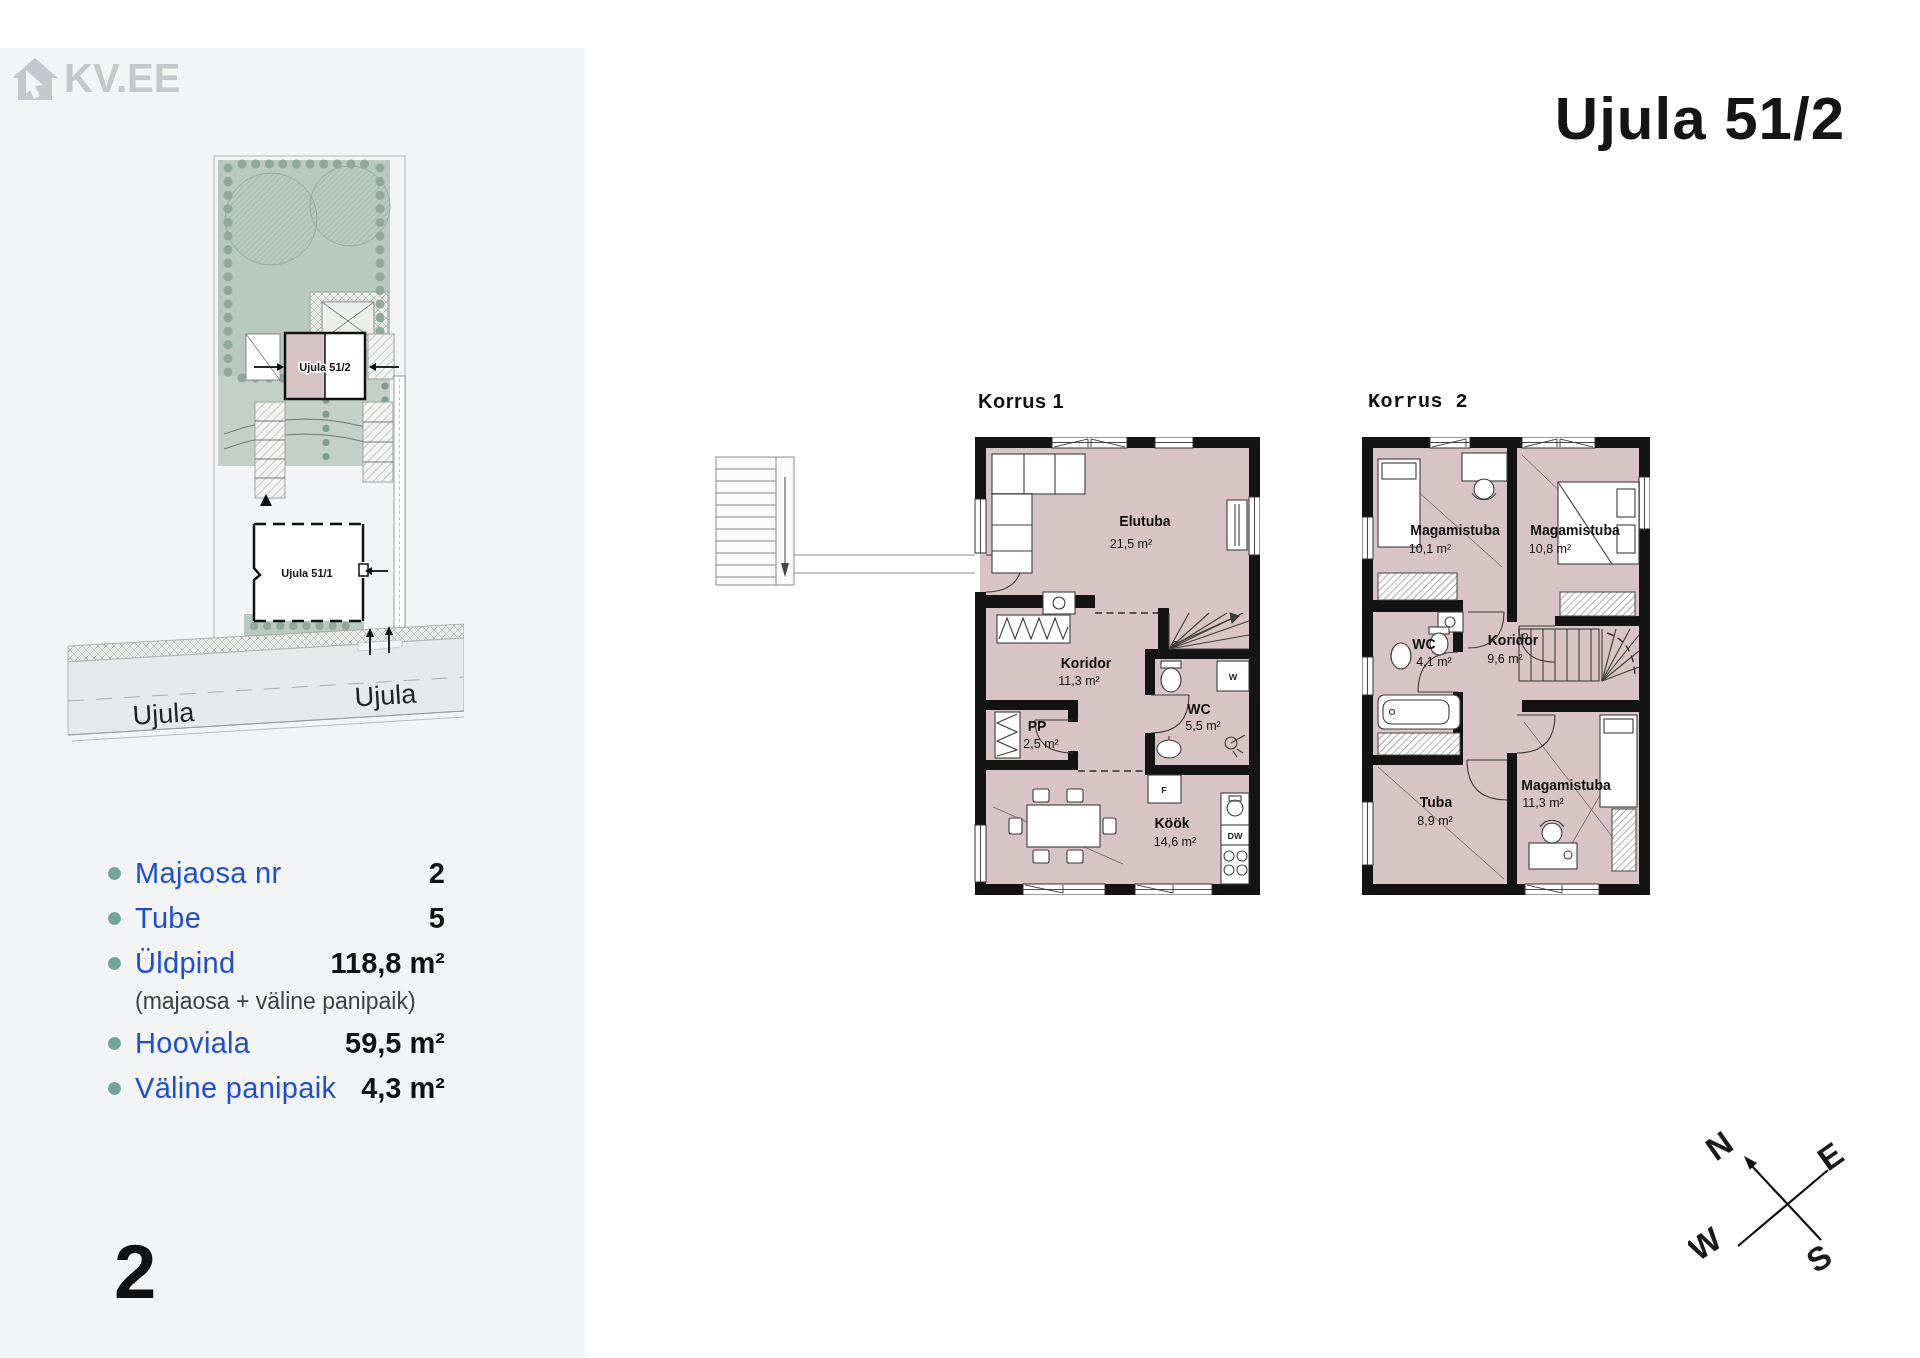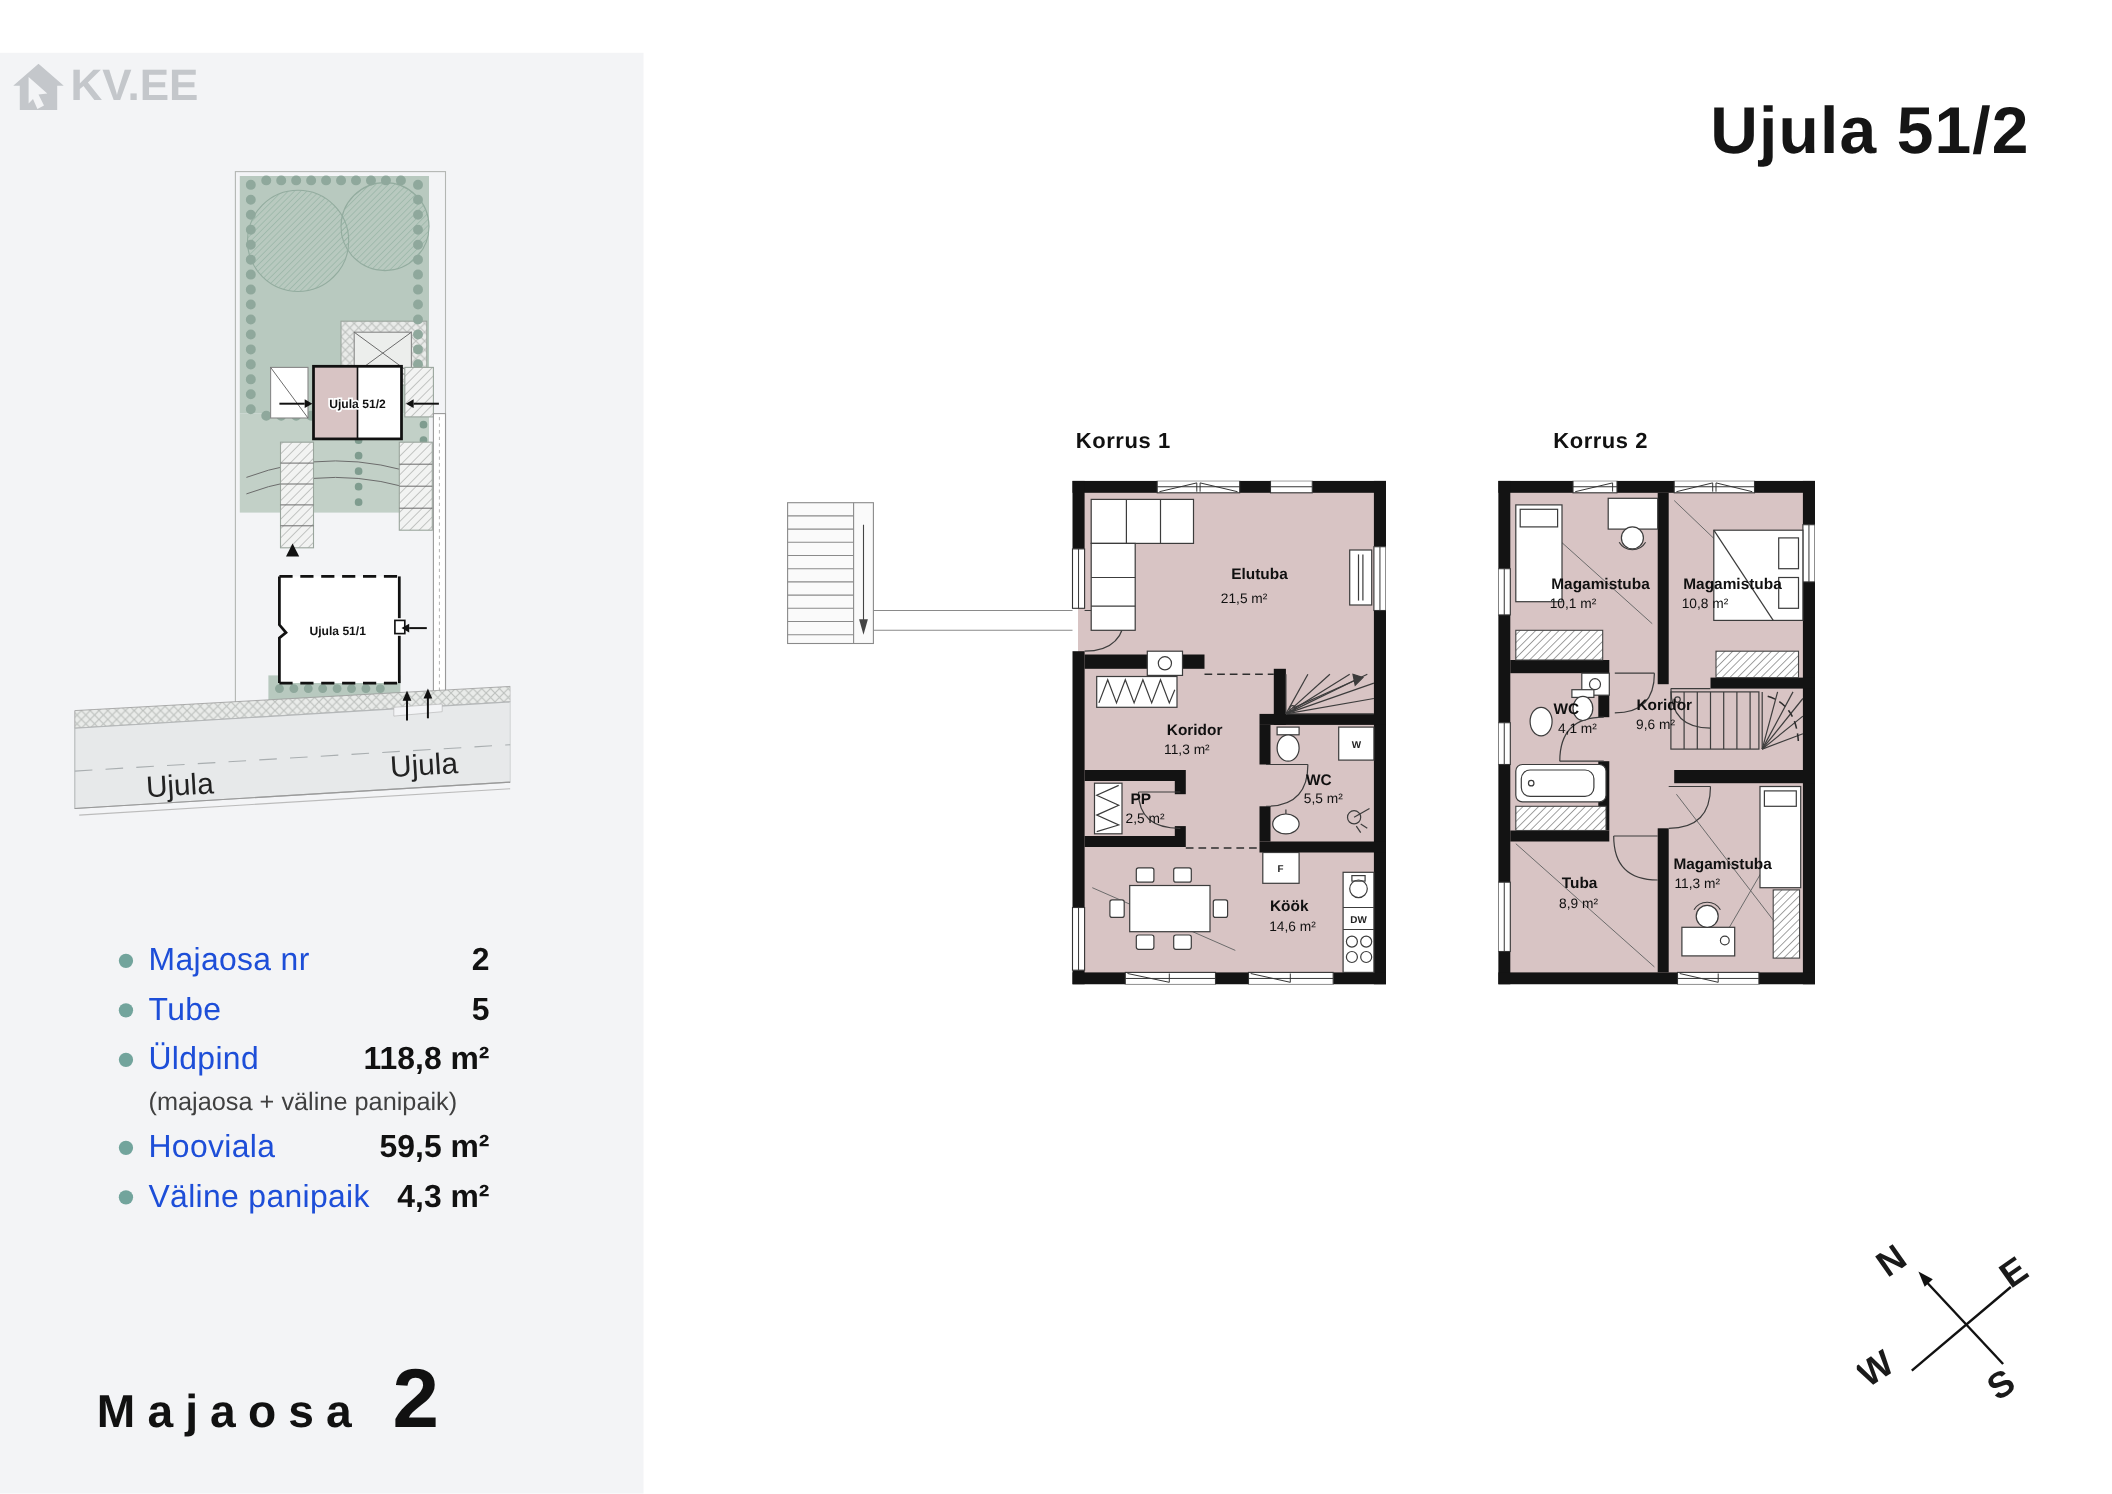--- a/index.html
+++ b/index.html
@@ -18,21 +18,21 @@
   .dlabel{color:#1d4ed8;letter-spacing:0.3px;}
   .dvalue{margin-left:auto;font-weight:700;color:#111;}
   .dnote{height:35px;line-height:30px;font-size:23px;color:#404040;margin-left:27px;}
   
   .majaosa{position:absolute;left:88px;top:1180px;display:flex;align-items:baseline;}
   .majaosa-label{font-size:42px;font-weight:700;letter-spacing:11px;color:#111;}
   .majaosa-number{font-size:76px;font-weight:700;color:#111;margin-left:26px;}
   
   .main-title{position:absolute;right:75px;top:84px;font-size:60px;font-weight:800;letter-spacing:1px;color:#151515;}
   .floor-label{position:absolute;top:390px;font-size:20px;font-weight:700;color:#111;letter-spacing:0.5px;}
-  .fl1{left:978px;} .fl2{left:1412px;}
+  .fl1{left:978px;} .fl2{left:1368px;font-family:Liberation Mono, monospace;}
   .fp1{position:absolute;left:698px;top:437px;}
   .fp2{position:absolute;left:1362px;top:437px;}
   .compass{position:absolute;left:1688px;top:1118px;}
   
   .w{fill:#131313;}
   .tn{fill:none;stroke:#3c3c3c;stroke-width:1.1;}
   .tnf{fill:#fff;stroke:#3c3c3c;stroke-width:1.1;}
   .tg{fill:none;stroke:#8a8a8a;stroke-width:1;}
   .dsh{fill:none;stroke:#2e2e2e;stroke-width:1.4;stroke-dasharray:7 4.5;}
   .win{fill:#fff;stroke:#333;stroke-width:1;}
@@ -185,21 +185,20 @@
         <span class="dvalue">59,5 m²</span>
       </div>
       <div class="detail-row">
         <span class="bullet"></span>
         <span class="dlabel">Väline panipaik</span>
         <span class="dvalue">4,3 m²</span>
       </div>
     </div>
 
     <div class="majaosa">
-      <span class="majaosa-label">Majaosa</span>
       <span class="majaosa-number">2</span>
     </div>
   </div>
 
   <div class="main-title">Ujula 51/2</div>
   <div class="floor-label fl1">Korrus 1</div>
   <div class="floor-label fl2">Korrus 2</div>
 
   <svg class="fp1" width="562" height="458" viewBox="0 0 562 458">
 

